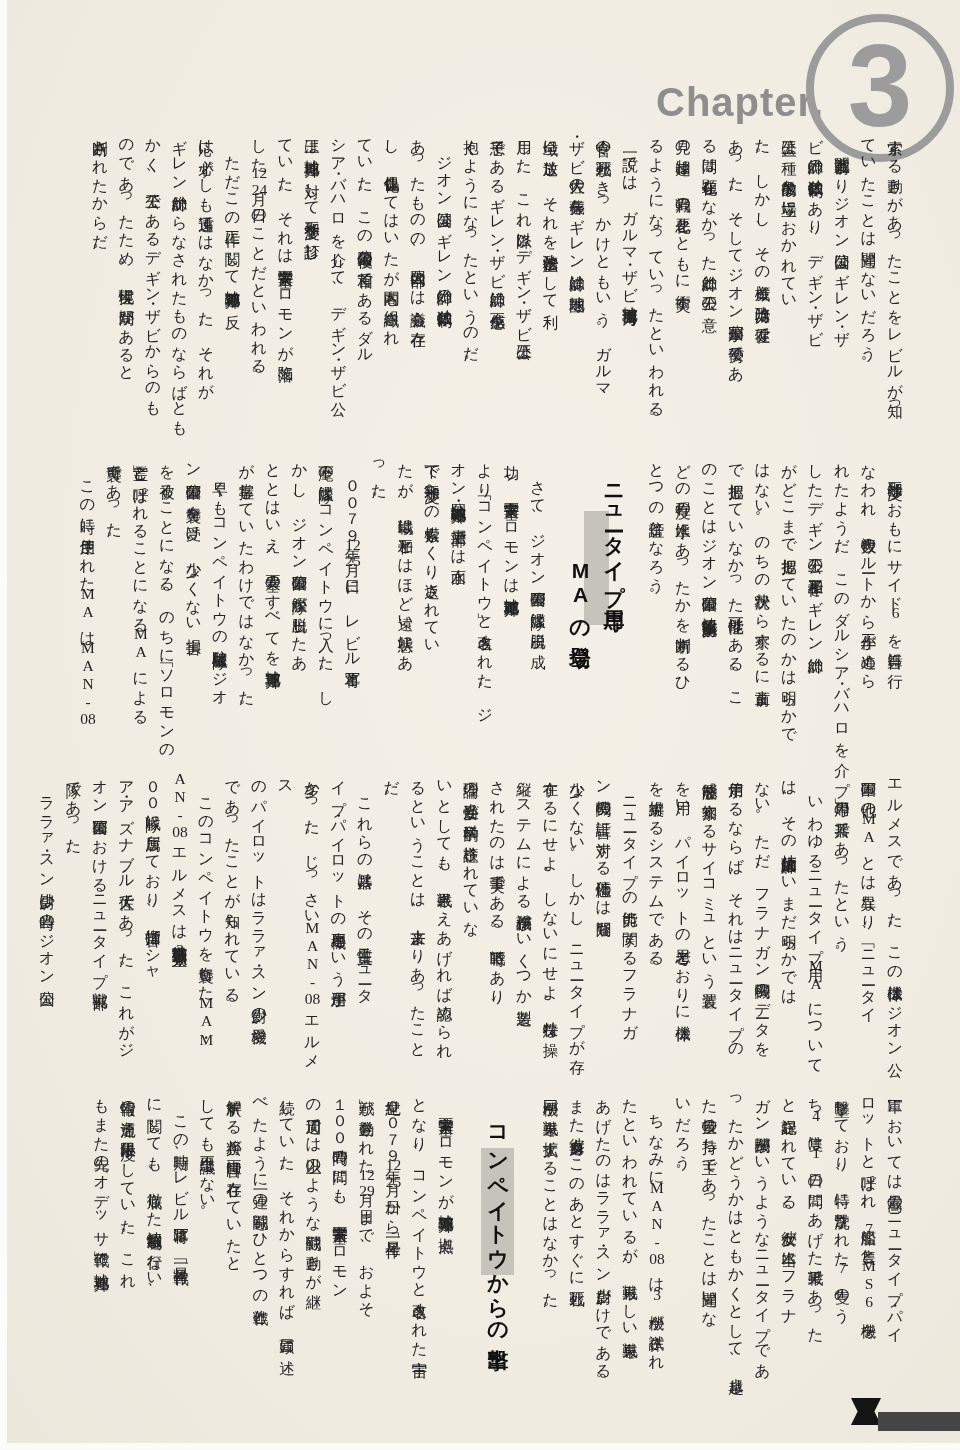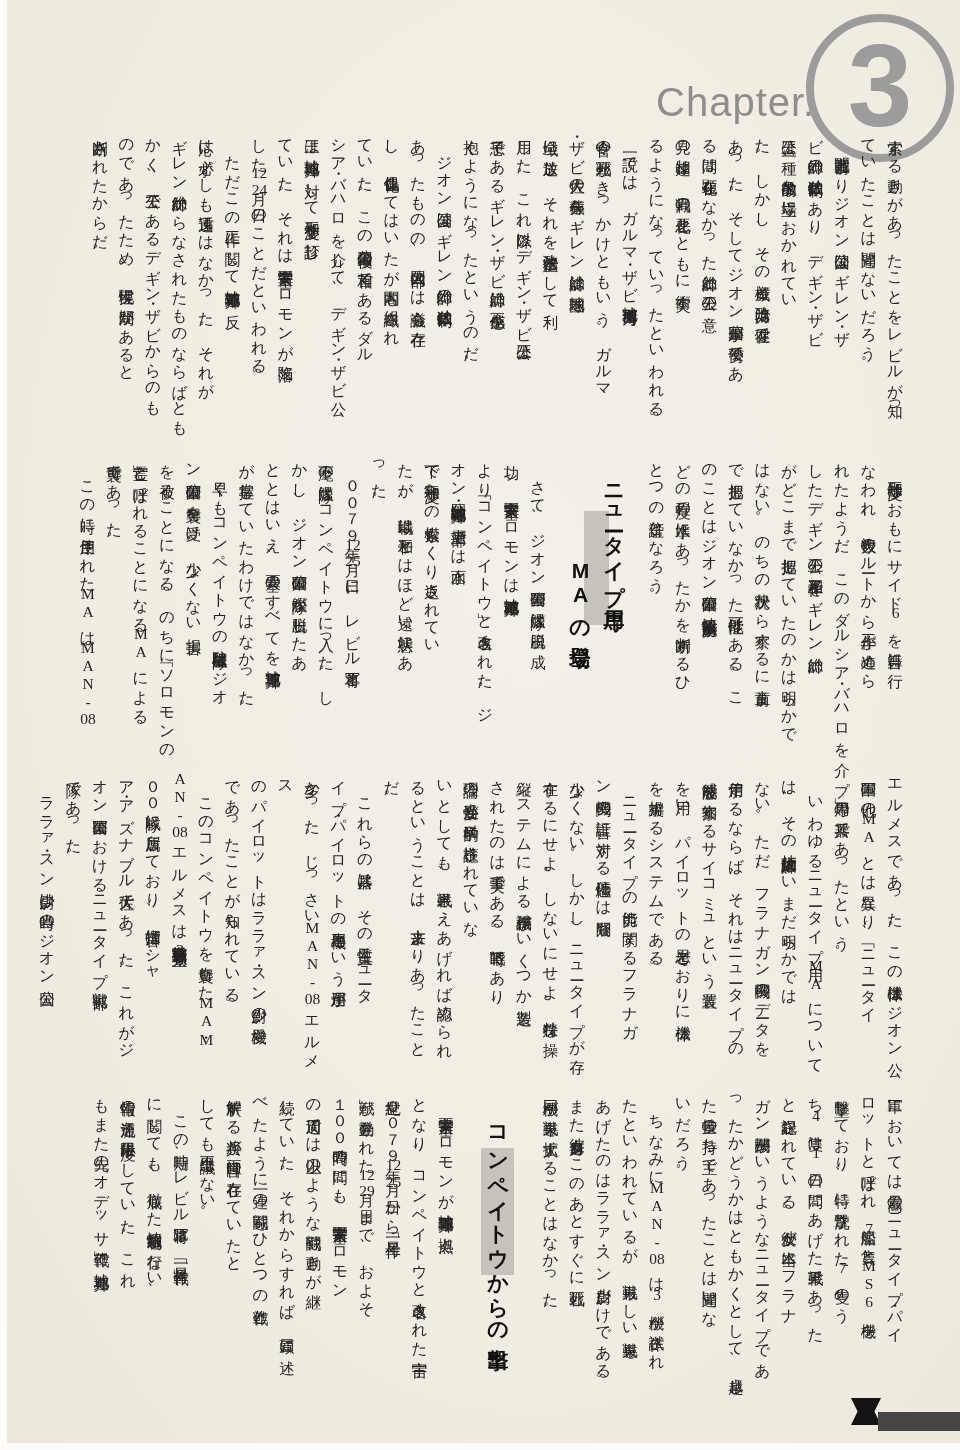--- a/index.html
+++ b/index.html
@@ -7,21 +7,21 @@
     position:relative; width:960px; height:1450px; overflow:hidden;
     background:radial-gradient(ellipse at 55% 40%, #f4f0e7 0%, #f1ede3 55%, #ece7db 100%);
     font-family:"Liberation Serif", serif;
   }
   .edge-left  { position:absolute; left:0; top:0; width:7px; height:100%; background:#fcfcfa; }
   .edge-bottom{ position:absolute; left:0; bottom:0; width:100%; height:7px; background:#fbfbf9; }
 
   
   .chapter-label {
     position:absolute; left:656px; top:80px;
-    font-family:"Liberation Sans", sans-serif; font-weight:normal;
+    font-family:"Liberation Sans", sans-serif; font-weight:bold;
     font-size:40px; letter-spacing:1px; color:#8e8e8e;
   }
   .chapter-circle {
     position:absolute; left:806px; top:14px; width:148px; height:148px;
     border:8px solid #9c9c9c; border-radius:50%; box-sizing:border-box;
     display:flex; align-items:center; justify-content:center;
   }
   .chapter-num {
     font-family:"Liberation Sans", sans-serif; font-weight:bold;
     font-size:116px; line-height:1; color:#9c9c9c; transform:translateY(-2px);

